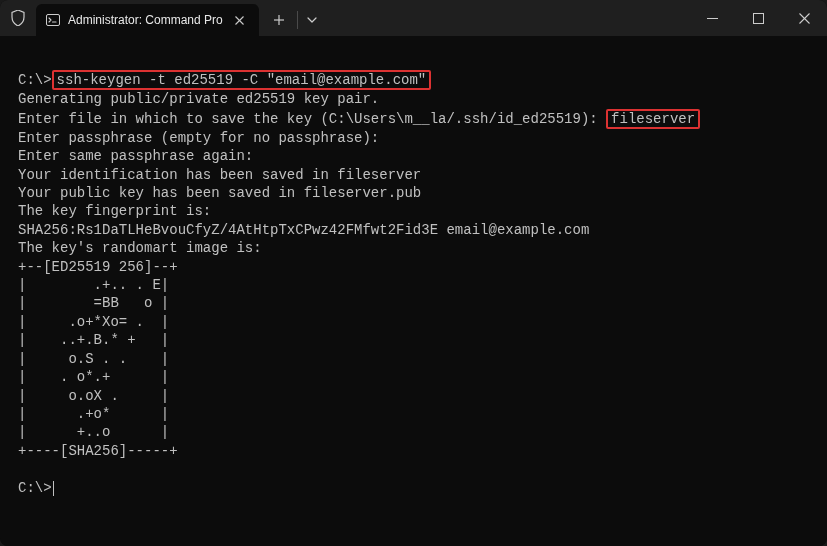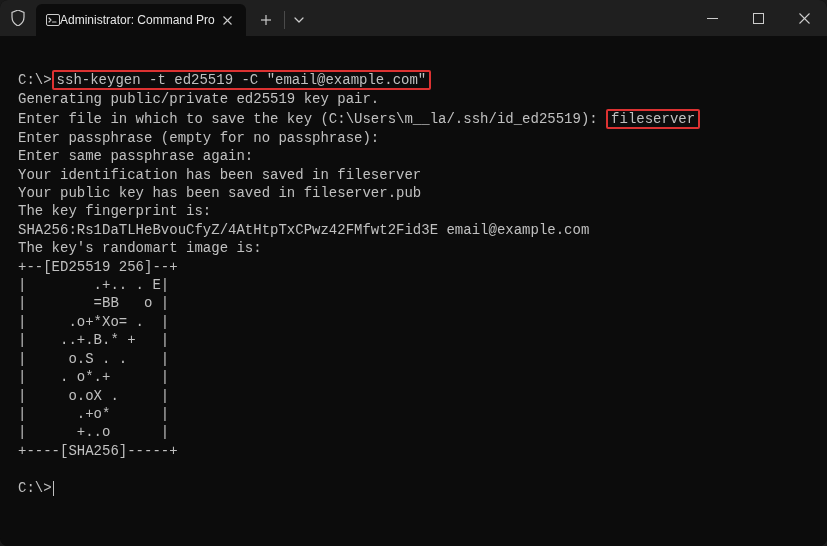--- a/index.html
+++ b/index.html
@@ -42,20 +42,21 @@
       height: 16px;
     }
     .tab {
       height: 32px;
       margin-top: 4px;
       background: #0c0c0c;
       border-radius: 6px 6px 0 0;
       display: flex;
       align-items: center;
       padding: 0 10px 0 10px;
+      gap: 8px;
       min-width: 210px;
     }
     .tab-icon {
       width: 14px;
       height: 14px;
       flex-shrink: 0;
     }
     .tab-title {
       color: #e8e8e8;
       font-size: 12px;

